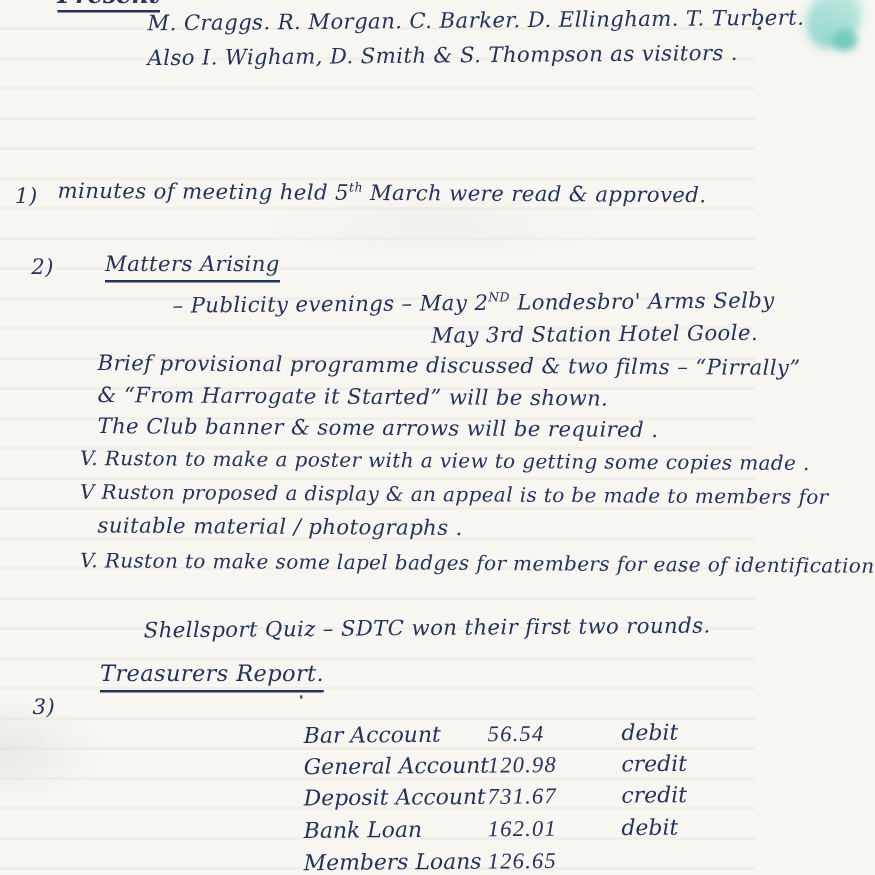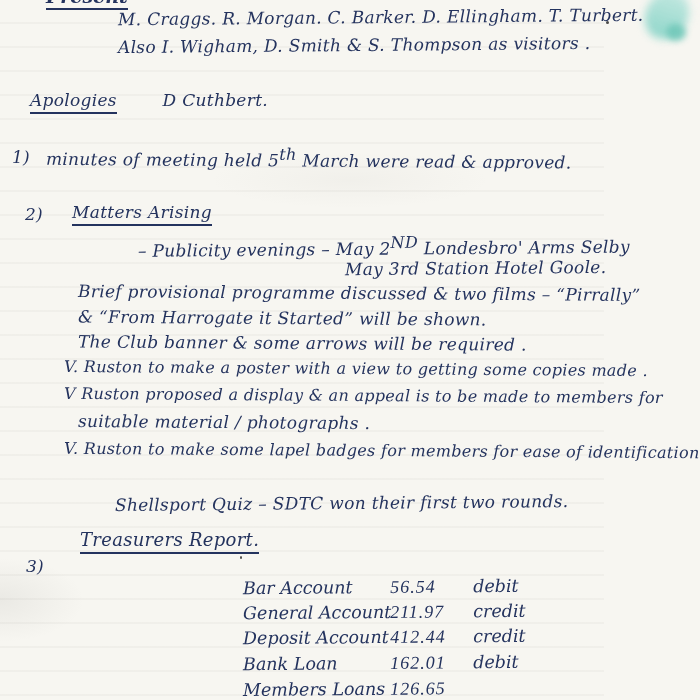--- a/index.html
+++ b/index.html
@@ -23,33 +23,33 @@
   .hw{
     position:absolute;white-space:nowrap;
     font-style:italic;font-size:17px;color:var(--ink);
     letter-spacing:0.3px;
   }
   .hw.small{font-size:16px;}
   .hw.big{font-size:18px;}
   .slant-a{transform:rotate(-0.5deg);}
   .slant-b{transform:rotate(0.4deg);}
   .uline{border-bottom:2px solid var(--ink);padding-bottom:2px;}
-  sup.hwsup{font-size:16px;font-style:italic;color:var(--ink);}
+  sup.hwsup{font-size:10px;font-style:italic;color:var(--ink);}
   .clip-top{
     position:absolute;left:40px;top:0;width:95px;height:13px;overflow:hidden;
   }
   .clip-top span{
     position:absolute;left:6px;top:-15px;
     font-style:italic;font-weight:bold;font-size:19px;color:var(--ink);
     border-bottom:2.5px solid var(--ink);padding-bottom:1px;
   }
   .acct-row{position:absolute;left:243px;white-space:nowrap;}
   .acct-name{display:inline-block;width:142px;font-style:italic;font-size:17.5px;color:var(--ink);}
   .acct-amount{display:inline-block;width:78px;font-style:italic;font-size:18px;color:var(--ink);letter-spacing:1px;font-family:Liberation Serif, serif;}
-  .acct-status{display:inline-block;font-style:italic;font-size:17.5px;color:var(--ink);}
+  .acct-status{display:inline-block;font-style:italic;font-size:17.5px;color:var(--ink);margin-left:24px;}
   .highlight-smudge{
     position:absolute;left:646px;top:-10px;width:42px;height:50px;
     background:linear-gradient(160deg, rgba(196,233,226,0.9), rgba(118,206,192,0.85));
     border-radius:50% 60% 55% 60%;
     transform:rotate(38deg);
     filter:blur(4px);
   }
   .highlight-tip{
     position:absolute;left:666px;top:24px;width:20px;height:17px;
     background:#6cc6b7;border-radius:50%;
@@ -68,32 +68,28 @@
 
   <div class="highlight-smudge"></div>
   <div class="highlight-tip"></div>
 
   <div class="speck" style="left:606px;top:21px;"></div>
   <div class="speck" style="left:240px;top:556px;width:2px;height:3px;"></div>
 
   <div class="hw slant-a" style="left:118px;top:7px;">M. Craggs.   R. Morgan.   C. Barker.   D. Ellingham.   T. Turbert.</div>
   <div class="hw slant-a" style="left:118px;top:35px;">Also  I. Wigham,  D. Smith  &amp;  S. Thompson  as  visitors .</div>
 
-  <div class="hw" style="left:30px;top:90px;">
-    <span class="uline">Apologies</span>
-    <span style="margin-left:40px;">D Cuthbert.</span>
-  </div>
 
   <div class="hw" style="left:12px;top:147px;">1)</div>
   <div class="hw slant-b" style="left:46px;top:145px;">
     <span>minutes of meeting held 5</span><sup class="hwsup">th</sup><span> March were read &amp; approved.</span>
   </div>
 
   <div class="hw" style="left:25px;top:204px;">2)</div>
-  <div class="hw" style="left:72px;top:202px;">
+  <div class="hw" style="left:84px;top:202px;">
     <span class="uline">Matters Arising</span>
   </div>
 
   <div class="hw slant-a" style="left:138px;top:233px;">
     <span>–  Publicity  evenings  –  May 2</span><sup class="hwsup">ND</sup><span> Londesbro' Arms  Selby</span>
   </div>
   <div class="hw slant-a" style="left:345px;top:258px;">May 3rd  Station Hotel  Goole.</div>
 
   <div class="hw slant-b" style="left:78px;top:283px;">Brief  provisional  programme  discussed  &amp;  two films – “Pirrally”</div>
   <div class="hw slant-b" style="left:78px;top:308px;">&amp;  “From Harrogate it Started”  will  be shown.</div>
@@ -110,26 +106,26 @@
     <span class="uline">Treasurers Report.</span>
   </div>
 
   <div class="acct-row slant-a" style="top:577px;">
     <span class="acct-name">Bar Account</span>
     <span class="acct-amount">56.54</span>
     <span class="acct-status">debit</span>
   </div>
   <div class="acct-row slant-a" style="top:602px;">
     <span class="acct-name">General Account</span>
-    <span class="acct-amount">211.97</span>
+    <span class="acct-amount">120.98</span>
     <span class="acct-status">credit</span>
   </div>
   <div class="acct-row slant-a" style="top:627px;">
     <span class="acct-name">Deposit Account</span>
-    <span class="acct-amount">412.44</span>
+    <span class="acct-amount">731.67</span>
     <span class="acct-status">credit</span>
   </div>
   <div class="acct-row slant-a" style="top:653px;">
     <span class="acct-name">Bank Loan</span>
     <span class="acct-amount">162.01</span>
     <span class="acct-status">debit</span>
   </div>
   <div class="acct-row slant-a" style="top:679px;">
     <span class="acct-name">Members Loans</span>
     <span class="acct-amount">126.65</span>

